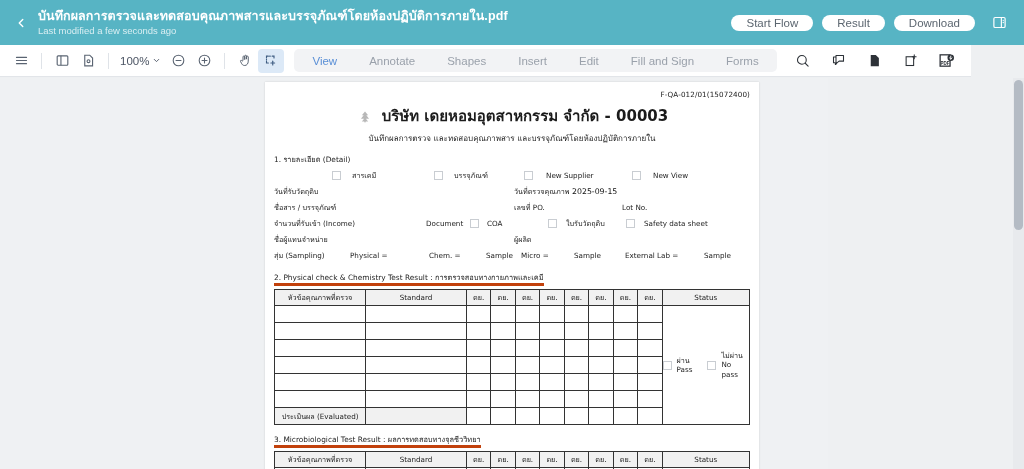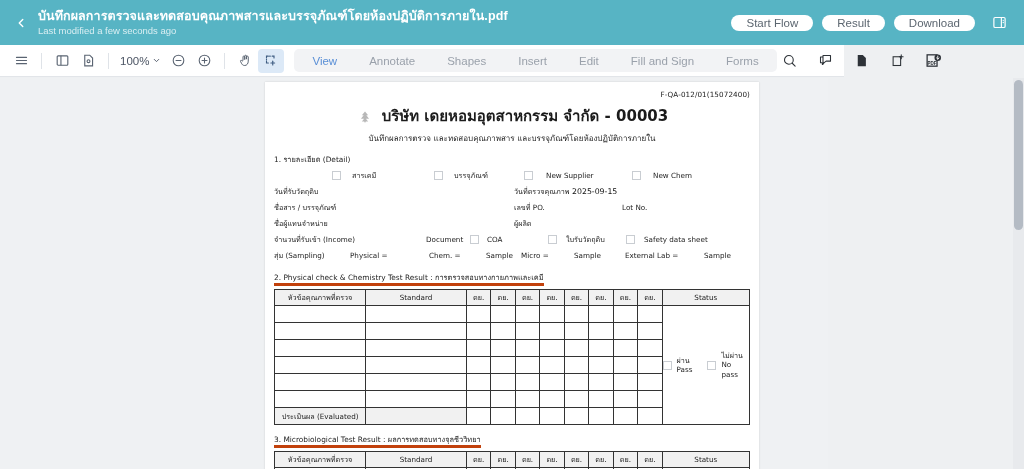--- a/index.html
+++ b/index.html
@@ -46,21 +46,21 @@
     display: flex; align-items: center;
   }
   .hdr-icon-btn {
     width: 22px; height: 22px; margin-left: 4px;
     display: flex; align-items: center; justify-content: center;
     color: #ffffff; cursor: pointer;
   }
 
   
   .toolbar {
-    height: 32px; width: 844px;
+    height: 32px; width: 971px;
     background: #ffffff;
     border-bottom: 1px solid #e2e5e9;
     display: flex; align-items: center;
     padding: 0 8px;
     position: relative;
   }
   .tb-btn {
     width: 26px; height: 24px;
     display: flex; align-items: center; justify-content: center;
     color: #5a6472; cursor: pointer; border-radius: 4px;
@@ -308,49 +308,49 @@
     <div class="sec-title">1. รายละเอียด (Detail)</div>
 
     <div class="frow" style="margin-top:2px;">
       <span class="cbox abs" style="left:58px;"></span>
       <span class="abs" style="left:78px;">สารเคมี</span>
       <span class="cbox abs" style="left:160px;"></span>
       <span class="abs" style="left:180px;">บรรจุภัณฑ์</span>
       <span class="cbox abs" style="left:250px;"></span>
       <span class="abs" style="left:272px;">New Supplier</span>
       <span class="cbox abs" style="left:358px;"></span>
-      <span class="abs" style="left:379px;">New Chem</span>
+      <span class="abs" style="left:379px;">New View</span>
     </div>
 
     <div class="frow">
       <span class="abs" style="left:0;">วันที่รับวัตถุดิบ</span>
       <span class="abs" style="left:240px;">วันที่ตรวจคุณภาพ</span>
       <span class="abs fv" style="left:298px;font-size:7.8px;">2025-09-15</span>
     </div>
 
     <div class="frow">
       <span class="abs" style="left:0;">ชื่อสาร / บรรจุภัณฑ์</span>
       <span class="abs" style="left:240px;">เลขที่ PO.</span>
       <span class="abs" style="left:348px;">Lot No.</span>
-    </div>
-
-    <div class="frow">
-      <span class="abs" style="left:0;">ชื่อผู้แทนจำหน่าย</span>
-      <span class="abs" style="left:240px;">ผู้ผลิต</span>
     </div>
 
     <div class="frow">
       <span class="abs" style="left:0;">จำนวนที่รับเข้า (Income)</span>
       <span class="abs" style="left:152px;">Document</span>
       <span class="cbox abs" style="left:196px;"></span>
       <span class="abs" style="left:213px;">COA</span>
       <span class="cbox abs" style="left:274px;"></span>
       <span class="abs" style="left:292px;">ใบรับวัตถุดิบ</span>
       <span class="cbox abs" style="left:352px;"></span>
       <span class="abs" style="left:370px;">Safety data sheet</span>
+    </div>
+
+    <div class="frow">
+      <span class="abs" style="left:0;">ชื่อผู้แทนจำหน่าย</span>
+      <span class="abs" style="left:240px;">ผู้ผลิต</span>
     </div>
 
     <div class="frow">
       <span class="abs" style="left:0;">สุ่ม (Sampling)</span>
       <span class="abs" style="left:76px;">Physical =</span>
       <span class="abs" style="left:155px;">Chem. =</span>
       <span class="abs" style="left:212px;">Sample</span>
       <span class="abs" style="left:247px;">Micro =</span>
       <span class="abs" style="left:300px;">Sample</span>
       <span class="abs" style="left:351px;">External Lab =</span>

